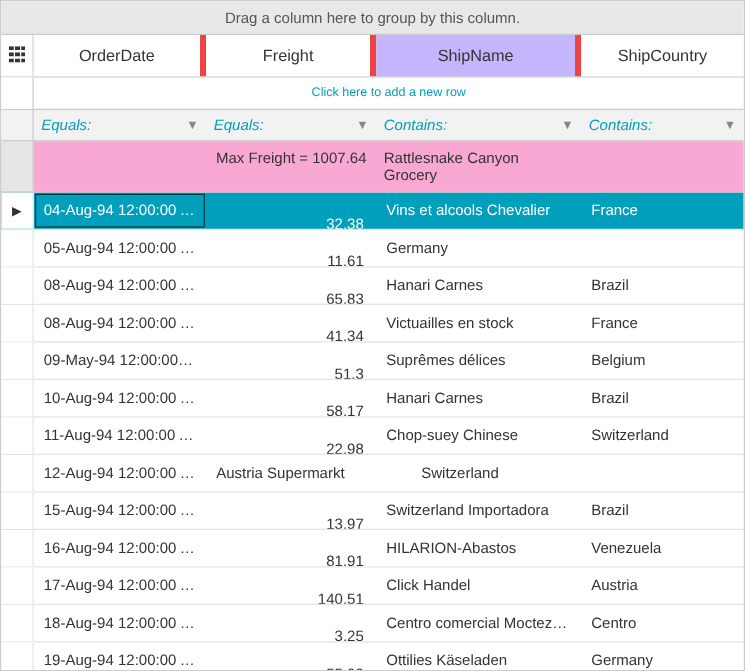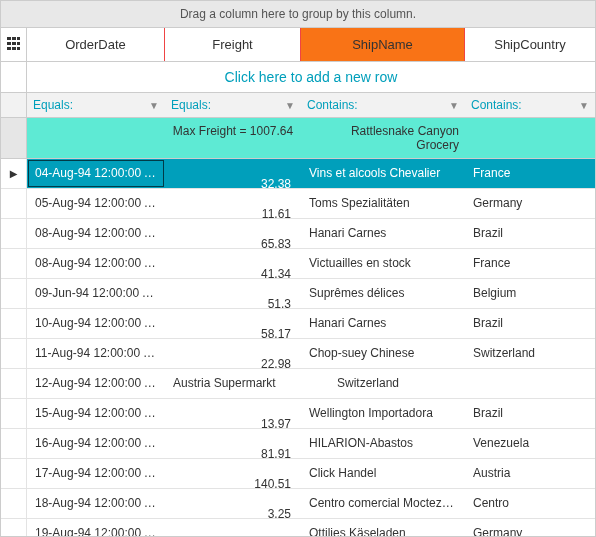--- a/index.html
+++ b/index.html
@@ -40,74 +40,75 @@
     background: #fff;
   }
   .col-orderdate { width: 138px; flex: 0 0 138px; }
   .col-freight   { width: 136px; flex: 0 0 136px; }
   .col-shipname  { width: 164px; flex: 0 0 164px; }
   .col-shipcountry { width: 130px; flex: 0 0 130px; }
   .header-cell {
     padding: 9px 8px;
     text-align: center;
     font-size: 13px;
-    border-right: 1px solid #ef4444;
+    border-right: 5px solid #ef4444;
     cursor: pointer;
     background: #fff;
   }
   .header-cell:last-child { border-right: none; }
   .header-cell.selected {
-    background: #f97316;
+    background: #c4b5fd;
   }
   .layout-icon {
     font-size: 13px;
     color: #333;
   }
   .newrow {
     display: flex;
     border-bottom: 1px solid #ccc;
   }
   .newrow-label {
     flex: 1;
     text-align: center;
     color: #009fbb;
     padding: 7px 0;
     cursor: pointer;
-    font-size: 14px;
+    font-size: 10px;
   }
   .filter-row {
     display: flex;
     background: #f2f2f2;
     border-bottom: 1px solid #ccc;
   }
   .filter-cell {
     display: flex;
     align-items: center;
     justify-content: space-between;
     padding: 5px 6px;
     color: #009fbb;
     font-size: 12px;
     position: relative;
+    font-style: italic;
   }
   .filter-glyph {
     color: #888;
     font-size: 10px;
   }
   .summary-row {
     display: flex;
-    background: #5eead4;
+    background: #f9a8d4;
     border-bottom: 1px solid #ccc;
   }
   .summary-cell {
     padding: 6px 6px;
     font-size: 12px;
     color: #333;
   }
   .summary-cell.freight { text-align: center; }
-  .summary-cell.shipname { text-align: right; }
+  .summary-cell.shipname { text-align: left; }
   .body {
     flex: 1;
     overflow: hidden;
   }
   .row {
     display: flex;
     border-bottom: 1px solid #e3e3e3;
     height: 30px;
     align-items: stretch;
   }
@@ -211,40 +212,39 @@
         </div>
         <div class="cell col-orderdate focused">04-Aug-94 12:00:00 AM</div>
         <div class="cell col-freight freight">32.38</div>
         <div class="cell col-shipname">Vins et alcools Chevalier</div>
         <div class="cell col-shipcountry">France</div>
       </div>
       <div class="row">
         <div class="indicator"></div>
         <div class="cell col-orderdate">05-Aug-94 12:00:00 AM</div>
         <div class="cell col-freight freight">11.61</div>
-        <div class="cell col-shipname">Toms Spezialitäten</div>
         <div class="cell col-shipcountry">Germany</div>
       </div>
       <div class="row">
         <div class="indicator"></div>
         <div class="cell col-orderdate">08-Aug-94 12:00:00 AM</div>
         <div class="cell col-freight freight">65.83</div>
         <div class="cell col-shipname">Hanari Carnes</div>
         <div class="cell col-shipcountry">Brazil</div>
       </div>
       <div class="row">
         <div class="indicator"></div>
         <div class="cell col-orderdate">08-Aug-94 12:00:00 AM</div>
         <div class="cell col-freight freight">41.34</div>
         <div class="cell col-shipname">Victuailles en stock</div>
         <div class="cell col-shipcountry">France</div>
       </div>
       <div class="row">
         <div class="indicator"></div>
-        <div class="cell col-orderdate">09-Jun-94 12:00:00 AM</div>
+        <div class="cell col-orderdate">09-May-94 12:00:00 AM</div>
         <div class="cell col-freight freight">51.3</div>
         <div class="cell col-shipname">Suprêmes délices</div>
         <div class="cell col-shipcountry">Belgium</div>
       </div>
       <div class="row">
         <div class="indicator"></div>
         <div class="cell col-orderdate">10-Aug-94 12:00:00 AM</div>
         <div class="cell col-freight freight">58.17</div>
         <div class="cell col-shipname">Hanari Carnes</div>
         <div class="cell col-shipcountry">Brazil</div>
@@ -259,21 +259,21 @@
       <div class="row">
         <div class="indicator"></div>
         <div class="cell col-orderdate">12-Aug-94 12:00:00 AM</div>
         <div class="cell col-shipname">Austria Supermarkt</div>
         <div class="cell col-shipcountry">Switzerland</div>
       </div>
       <div class="row">
         <div class="indicator"></div>
         <div class="cell col-orderdate">15-Aug-94 12:00:00 AM</div>
         <div class="cell col-freight freight">13.97</div>
-        <div class="cell col-shipname">Wellington Importadora</div>
+        <div class="cell col-shipname">Switzerland Importadora</div>
         <div class="cell col-shipcountry">Brazil</div>
       </div>
       <div class="row">
         <div class="indicator"></div>
         <div class="cell col-orderdate">16-Aug-94 12:00:00 AM</div>
         <div class="cell col-freight freight">81.91</div>
         <div class="cell col-shipname">HILARION-Abastos</div>
         <div class="cell col-shipcountry">Venezuela</div>
       </div>
       <div class="row">

